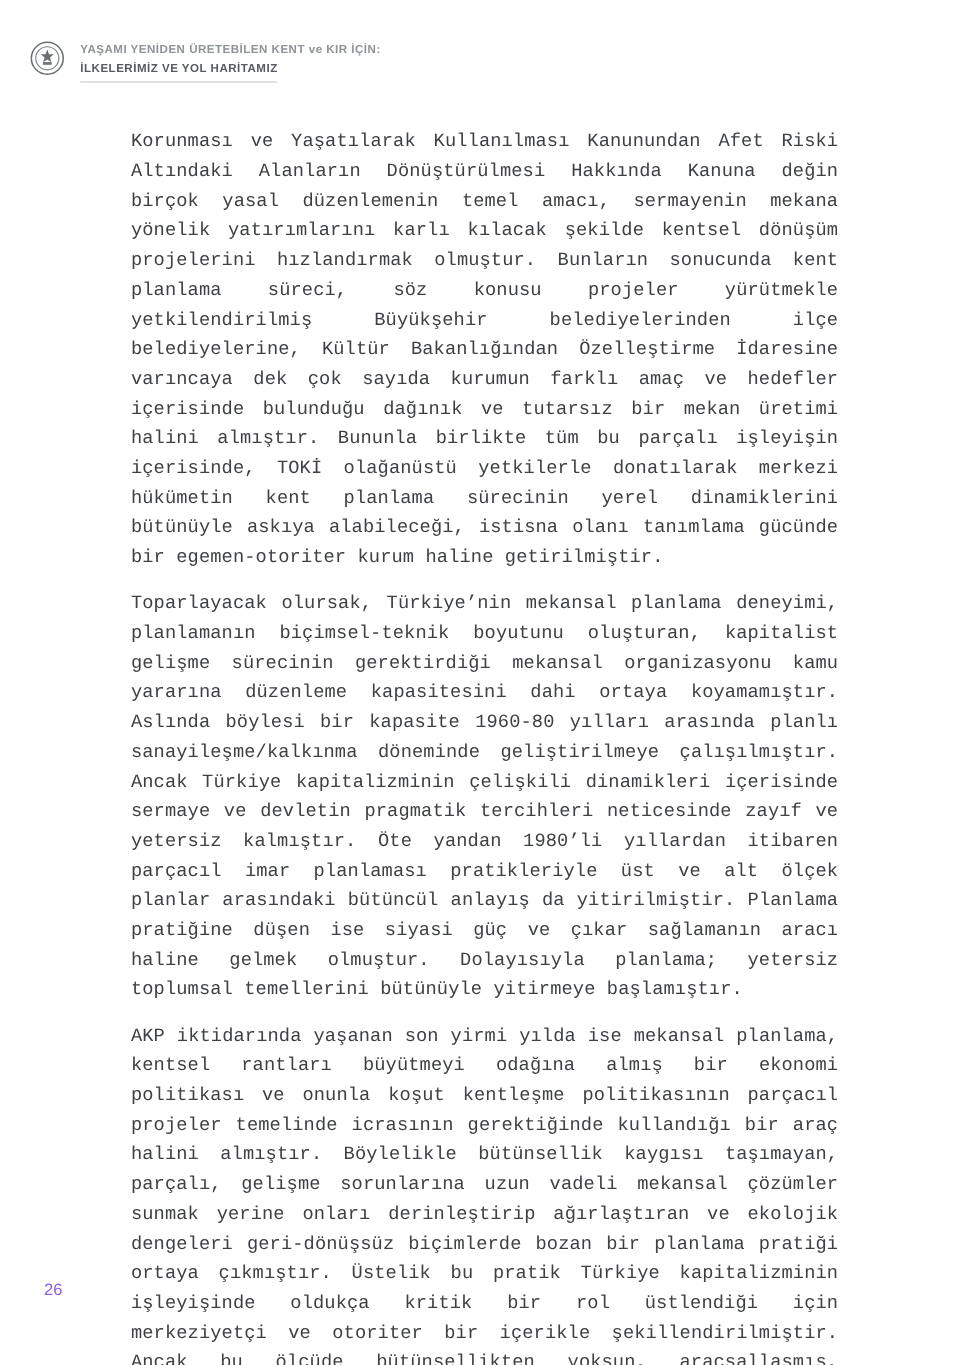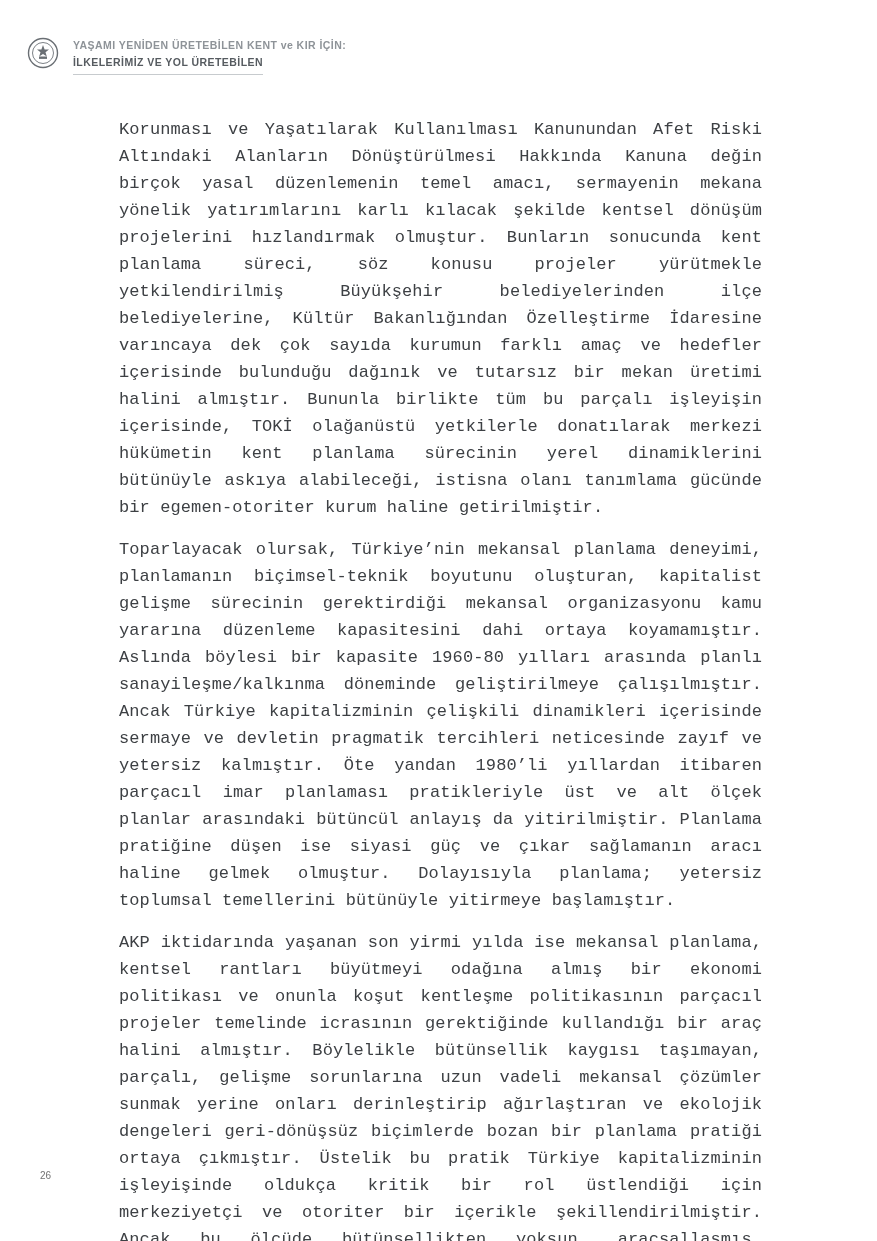--- a/index.html
+++ b/index.html
@@ -61,41 +61,41 @@
     font-size: 17px;
     line-height: 27px;
     color: #3d4044;
     text-align: justify;
     letter-spacing: 0.1px;
   }
   .page-number {
     position: absolute;
     left: 40px;
     bottom: 60px;
-    font-size: 10px;
-    color: #737373;
+    font-size: 15px;
+    color: #8b5cf6;
   }
 </style>
 </head>
 <body>
 
 <div class="page">
 
   <div class="header">
     <div class="logo-wrap">
       <svg width="34" height="34" viewBox="0 0 34 34">
         <circle cx="17" cy="17" r="14.5" fill="none" stroke="#6a6f74" stroke-width="1.4"></circle>
         <circle cx="17" cy="17" r="10.5" fill="none" stroke="#7d8287" stroke-width="1"></circle>
         <path d="M17 9 L18.6 13.4 L23 13.4 L19.5 16.2 L20.8 20.6 L17 18 L13.2 20.6 L14.5 16.2 L11 13.4 L15.4 13.4 Z" fill="#6a6f74"></path>
         <rect x="13" y="20.5" width="8" height="2.4" fill="#6a6f74"></rect>
       </svg>
     </div>
     <div class="header-text">
       <div class="header-line1">YAŞAMI YENİDEN ÜRETEBİLEN KENT ve KIR İÇİN:</div>
-      <div class="header-line2">İLKELERİMİZ VE YOL ÜRETEBİLEN</div>
+      <div class="header-line2">İLKELERİMİZ VE YOL HARİTAMIZ</div>
     </div>
   </div>
 
   <div class="content">
     <p>Korunması ve Yaşatılarak Kullanılması Kanunundan Afet Riski Altındaki Alanların Dönüştürülmesi Hakkında Kanuna değin birçok yasal düzenlemenin temel amacı, sermayenin mekana yönelik yatırımlarını karlı kılacak şekilde kentsel dönüşüm projelerini hızlandırmak olmuştur. Bunların sonucunda kent planlama süreci, söz konusu projeler yürütmekle yetkilendirilmiş Büyükşehir belediyelerinden ilçe belediyelerine, Kültür Bakanlığından Özelleştirme İdaresine varıncaya dek çok sayıda kurumun farklı amaç ve hedefler içerisinde bulunduğu dağınık ve tutarsız bir mekan üretimi halini almıştır. Bununla birlikte tüm bu parçalı işleyişin içerisinde, TOKİ olağanüstü yetkilerle donatılarak merkezi hükümetin kent planlama sürecinin yerel dinamiklerini bütünüyle askıya alabileceği, istisna olanı tanımlama gücünde bir egemen-otoriter kurum haline getirilmiştir.</p>
     <p>Toparlayacak olursak, Türkiye’nin mekansal planlama deneyimi, planlamanın biçimsel-teknik boyutunu oluşturan, kapitalist gelişme sürecinin gerektirdiği mekansal organizasyonu kamu yararına düzenleme kapasitesini dahi ortaya koyamamıştır. Aslında böylesi bir kapasite 1960-80 yılları arasında planlı sanayileşme/kalkınma döneminde geliştirilmeye çalışılmıştır. Ancak Türkiye kapitalizminin çelişkili dinamikleri içerisinde sermaye ve devletin pragmatik tercihleri neticesinde zayıf ve yetersiz kalmıştır. Öte yandan 1980’li yıllardan itibaren parçacıl imar planlaması pratikleriyle üst ve alt ölçek planlar arasındaki bütüncül anlayış da yitirilmiştir. Planlama pratiğine düşen ise siyasi güç ve çıkar sağlamanın aracı haline gelmek olmuştur. Dolayısıyla planlama; yetersiz toplumsal temellerini bütünüyle yitirmeye başlamıştır.</p>
     <p>AKP iktidarında yaşanan son yirmi yılda ise mekansal planlama, kentsel rantları büyütmeyi odağına almış bir ekonomi politikası ve onunla koşut kentleşme politikasının parçacıl projeler temelinde icrasının gerektiğinde kullandığı bir araç halini almıştır. Böylelikle bütünsellik kaygısı taşımayan, parçalı, gelişme sorunlarına uzun vadeli mekansal çözümler sunmak yerine onları derinleştirip ağırlaştıran ve ekolojik dengeleri geri-dönüşsüz biçimlerde bozan bir planlama pratiği ortaya çıkmıştır. Üstelik bu pratik Türkiye kapitalizminin işleyişinde oldukça kritik bir rol üstlendiği için merkeziyetçi ve otoriter bir içerikle şekillendirilmiştir. Ancak bu ölçüde bütünsellikten yoksun, araçsallaşmış, merkeziyetçi ve otoriter bir planlama pratiği, planlamanın toplumsal değişime yönelik ilerici politik potansiyelinin çok uzağında olmasının yanında, asgari teknik işlevlerinin de oldukça</p>
   </div>
 
   <div class="page-number">26</div>

